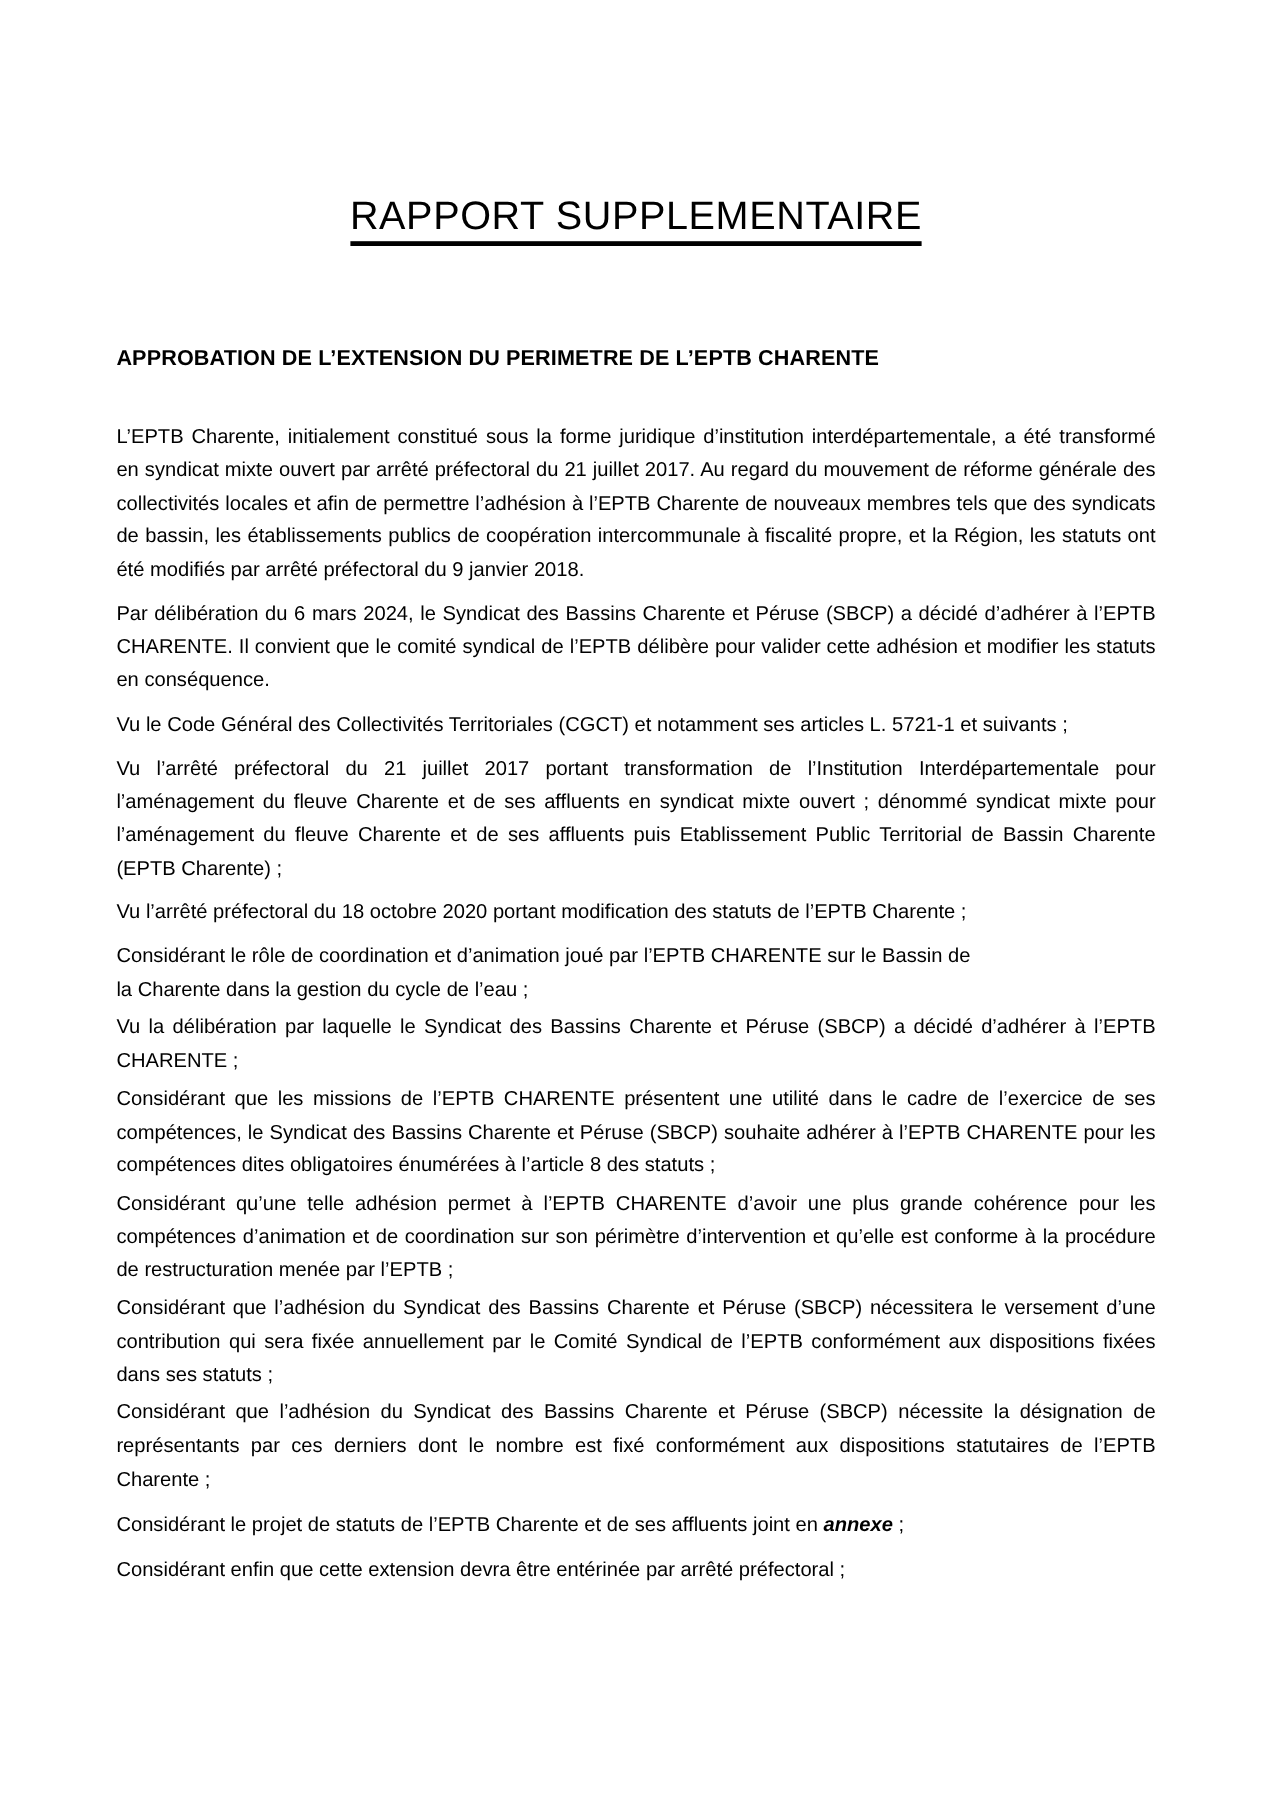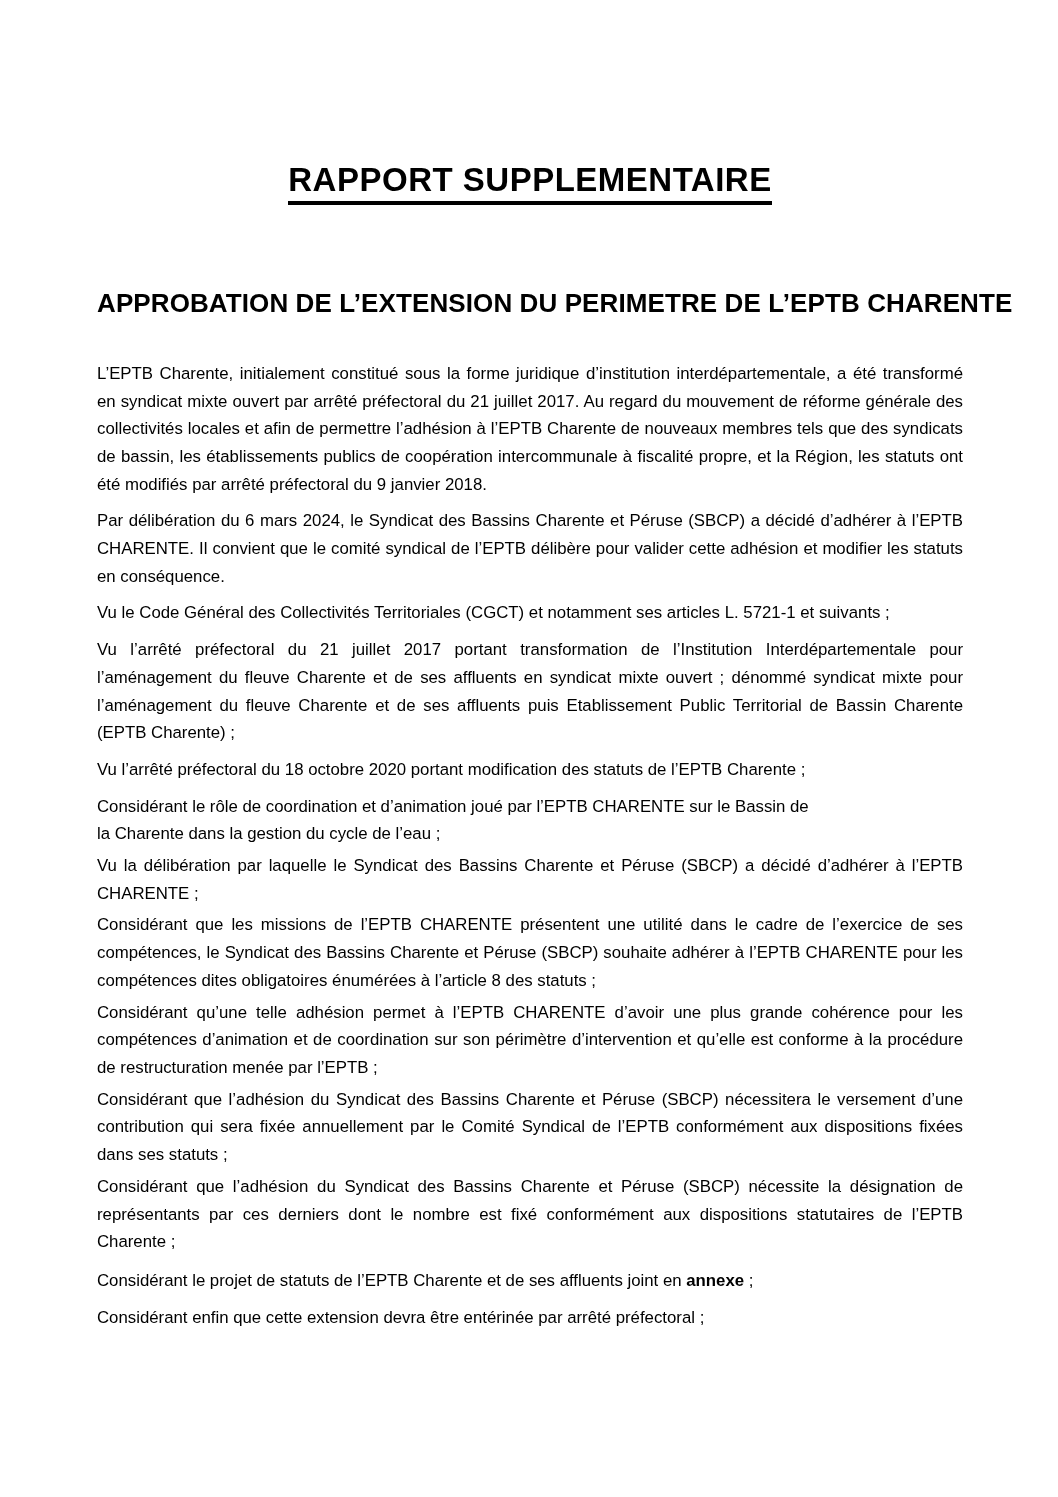--- a/index.html
+++ b/index.html
@@ -16,52 +16,53 @@
     color: #000000;
     font-family: "Liberation Sans", sans-serif;
     box-sizing: border-box;
     padding: 163px 95px 40px 97px;
     overflow: hidden;
   }
   .doc-title {
     margin: 0;
     text-align: center;
     font-size: 33px;
-    font-weight: bold;
+    font-weight: normal;
     line-height: 1.05;
     white-space: nowrap;
     letter-spacing: 0.5px;
   }
   .doc-title .underline {
     display: inline-block;
     border-bottom: 4px solid #000000;
     padding-bottom: 3px;
   }
   .doc-heading {
     margin: 83px 0 41px 0;
-    font-size: 26px;
+    font-size: 18px;
     font-weight: bold;
     line-height: 1.2;
     white-space: nowrap;
     letter-spacing: 0.1px;
   }
   .body-text p {
     margin: 3px 0 9px 0;
     font-size: 16.8px;
     line-height: 27.7px;
     text-align: justify;
   }
   .body-text p.tight {
     margin-bottom: 4px;
   }
   .body-text p.after-block {
     margin-bottom: 11px;
   }
   .em-bi {
     font-weight: bold;
+    font-style: italic;
   }
 </style>
 </head>
 <body>
 
 <div class="page">
 
   <h1 class="doc-title"><span class="underline">RAPPORT SUPPLEMENTAIRE</span></h1>
 
   <h2 class="doc-heading">APPROBATION DE L’EXTENSION DU PERIMETRE DE L’EPTB CHARENTE</h2>

